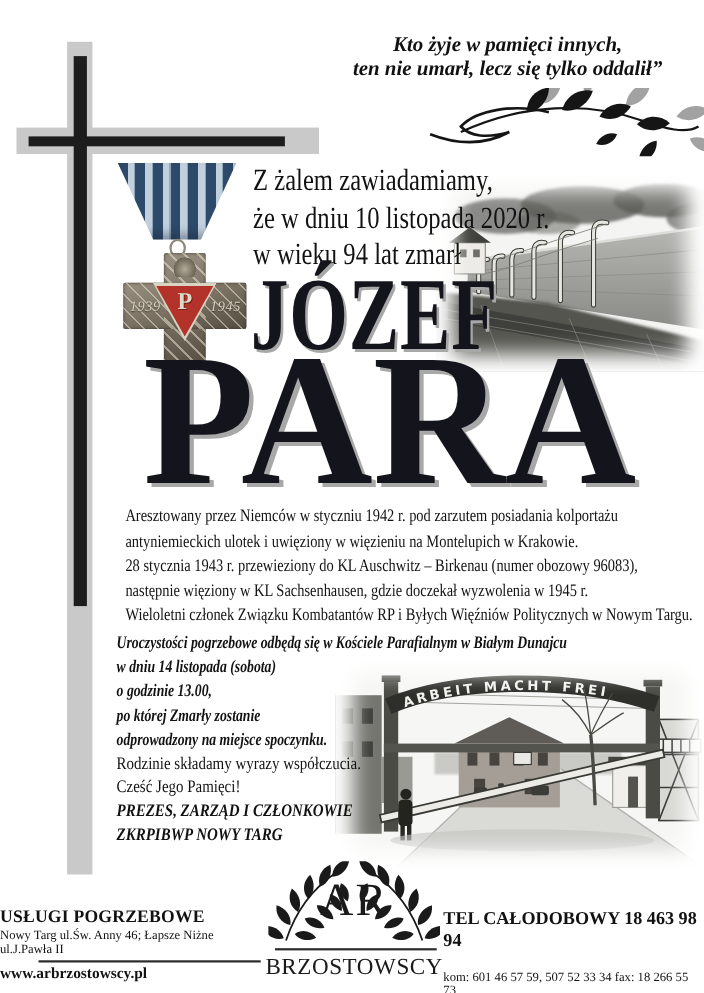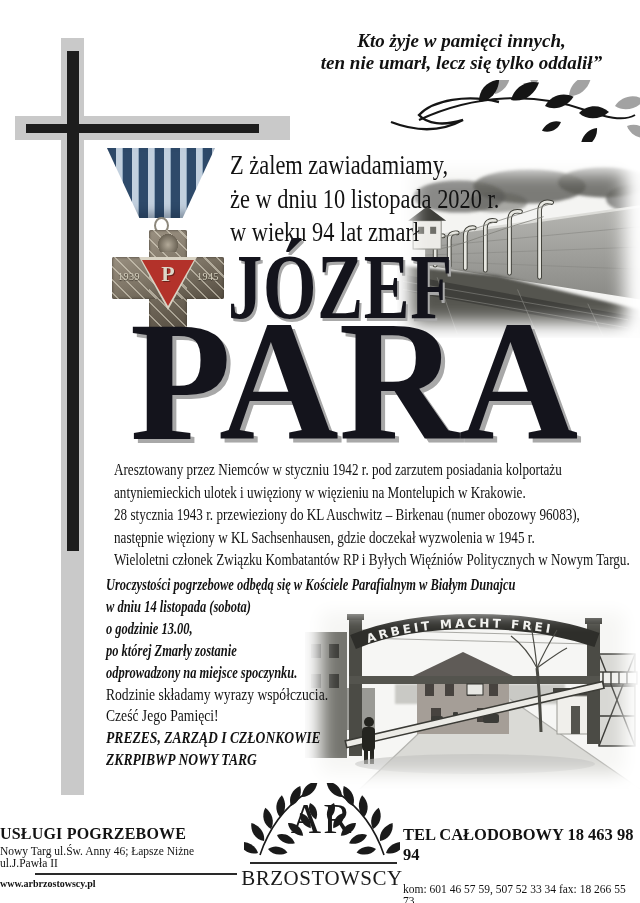--- a/index.html
+++ b/index.html
@@ -45,21 +45,21 @@
   .medal .wire.v{left:37px;top:0;width:38px;height:104px;}
   .medal .wire.h{left:0;top:27px;width:112px;height:42px;}
   .medal .eagle{position:absolute;left:46px;top:4px;width:20px;height:18px;
     background:radial-gradient(ellipse at 50% 60%,#b3aa99 0%,#6b6355 70%,transparent 72%);}
   .tri-outer{position:absolute;left:27px;top:27px;width:58px;height:53px;background:#d9d3c4;
     clip-path:polygon(50% 100%,0 0,100% 0);filter:drop-shadow(1px 1px 1px #3a352c);}
   .tri-inner{position:absolute;left:30px;top:30px;width:52px;height:46px;background:#b3322a;
     clip-path:polygon(50% 100%,0 0,100% 0);}
   .tri-p{position:absolute;left:27px;top:31px;width:58px;text-align:center;
     font-weight:bold;font-size:22px;color:#ddd8c9;text-shadow:1px 1px 0 #6b2019;}
-  .year{position:absolute;top:41px;font-size:10px;color:#d8d2c0;text-shadow:0 1px 1px #3a352c;letter-spacing:.5px;}
+  .year{position:absolute;top:41px;font-size:13px;color:#d8d2c0;text-shadow:0 1px 1px #3a352c;letter-spacing:.5px;font-style:italic;}
   .year.l{left:6px;} .year.r{right:5px;}
 
   
   .announce{left:230px;top:148px;font-size:28px;line-height:33.5px;white-space:nowrap;
     transform:scaleX(.8);transform-origin:0 0;}
 
   
   .first-name{left:228px;top:239px;font-size:94px;font-weight:bold;line-height:1;letter-spacing:1px;
     color:#14141c;text-shadow:3px 3px 0 #a8a8a8;transform:scaleX(.73);transform-origin:0 0;white-space:nowrap;}
   .last-name{left:130px;top:296px;font-size:171px;font-weight:bold;line-height:1;
@@ -70,21 +70,21 @@
   .bio{left:114px;top:459px;font-size:16px;line-height:22.6px;transform:scaleX(.82);}
   .funeral{left:106px;top:574px;font-size:16px;line-height:22px;font-weight:bold;font-style:italic;transform:scaleX(.78);}
   .condolence{left:106px;top:684px;font-size:16px;line-height:21px;transform:scaleX(.85);}
   .signature{left:106px;top:727px;font-size:16px;line-height:22px;font-weight:bold;font-style:italic;transform:scaleX(.85);}
 
   
   .f-left{left:0;top:825px;width:237px;text-align:left;}
   .f-title{font-weight:bold;font-size:16px;letter-spacing:.2px;}
   .f-addr{font-size:11.5px;margin-top:2px;}
   .f-rule-l{margin:4px 0 0 auto;width:202px;height:2px;background:#2a2a2a;}
-  .f-web{font-weight:bold;font-size:10px;margin-top:3px;}
+  .f-web{font-weight:bold;font-size:14px;margin-top:3px;}
   .f-right{left:403px;top:825px;width:237px;text-align:left;}
   .f-phone{font-weight:bold;font-size:16.5px;}
   .f-contacts{font-size:11.5px;margin-top:18px;}
   .f-rule-r{margin-top:4px;width:215px;height:2px;background:#2a2a2a;}
   .f-email{font-weight:bold;font-size:15px;margin-top:3px;}
   .logo-initials{left:246px;top:795px;width:152px;text-align:center;font-size:42px;letter-spacing:2px;color:#1a1a1a;}
   .logo-leaves{left:244px;top:783px;width:156px;height:82px;pointer-events:none;}
   .logo-rule{left:250px;top:862px;width:147px;height:2px;background:#2a2a2a;}
   .logo-name{left:240px;top:866px;width:164px;text-align:center;font-size:21px;letter-spacing:.5px;color:#1a1a1a;}
 </style>

